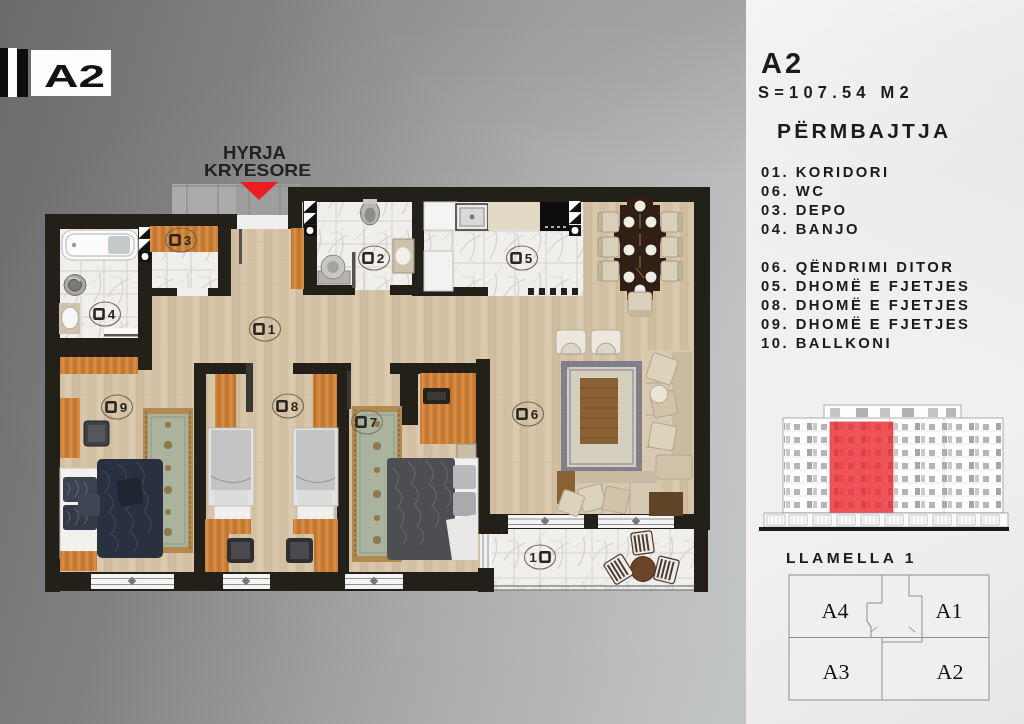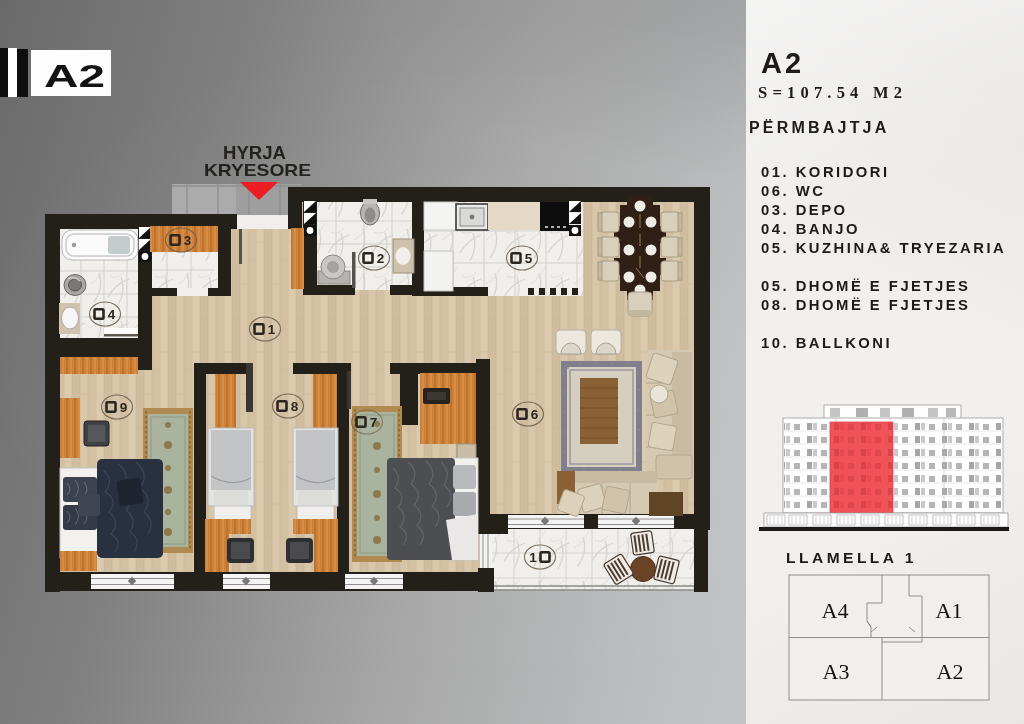--- a/index.html
+++ b/index.html
@@ -9,22 +9,22 @@
     radial-gradient(ellipse 50% 35% at 72% 0%, rgba(40,40,45,0.13) 0%, rgba(40,40,45,0) 70%),
     radial-gradient(ellipse 100% 80% at 56% 48%, rgba(255,255,255,0.08) 0%, rgba(255,255,255,0.0) 60%),
     linear-gradient(105deg,#6a6a6a 0%,#818181 22%,#a7a7a7 47%,#bcbebf 68%,#c6c9ca 84%,#c6c9ca 100%);}
 .panel{position:absolute;left:746px;top:0;width:278px;height:724px;background:#f1f0ef;}
 .shard1{position:absolute;left:0;top:0;width:278px;height:724px;
   background:linear-gradient(160deg, rgba(255,255,255,0.5) 0%, rgba(255,255,255,0) 30%),
              linear-gradient(205deg, rgba(160,158,155,0.10) 10%, rgba(160,158,155,0) 45%),
              linear-gradient(330deg, rgba(170,168,165,0.12) 0%, rgba(170,168,165,0) 35%);}
 .pt{position:absolute;color:#1c1b19;font-weight:bold;white-space:nowrap;}
 .t-a2{left:15px;top:47px;font-size:29px;letter-spacing:3px;}
-.t-s{left:12px;top:83px;font-size:16.5px;letter-spacing:5.2px;font-family:Liberation Serif, serif;}
-.t-per{left:3px;top:119px;font-size:16px;letter-spacing:3.2px;}
+.t-s{left:12px;top:83px;font-size:16.5px;letter-spacing:5.2px;}
+.t-per{left:31px;top:119px;font-size:21px;letter-spacing:3.2px;}
 .t-li{left:15px;font-size:14.8px;letter-spacing:2.5px;}
 .t-lla{left:40px;top:549px;font-size:15.5px;letter-spacing:3.5px;}
 </style>
 </head>
 <body>
 <div id="stage">
 <svg width="1024" height="724" viewBox="0 0 1024 724" style="position:absolute;left:0;top:0">
 <defs>
 <pattern id="wood" width="32" height="110" patternUnits="userSpaceOnUse">
   <rect width="32" height="110" fill="#d6c4a7"></rect>
@@ -597,23 +597,24 @@
 <div class="pt t-a2">A2</div>
 
 <div class="pt t-s">S=107.54 M2</div>
 
 <div class="pt t-per">PËRMBAJTJA</div>
 
 <div class="pt t-li" style="top:164px">01. KORIDORI</div>
 <div class="pt t-li" style="top:183px">06. WC</div>
 <div class="pt t-li" style="top:202px">03. DEPO</div>
 <div class="pt t-li" style="top:221px">04. BANJO</div>
-<div class="pt t-li" style="top:240px">05. KUZHINA&amp; TRYEZARIA</div>
+<div class="pt t-li" style="top:259px">06. QËNDRIMI DITOR</div>
 <div class="pt t-li" style="top:278px">05. DHOMË E FJETJES</div>
 <div class="pt t-li" style="top:297px">08. DHOMË E FJETJES</div>
+<div class="pt t-li" style="top:316px">09. DHOMË E FJETJES</div>
 <div class="pt t-li" style="top:335px">10. BALLKONI</div>
 
 <svg width="268" height="148" viewBox="0 0 268 148" style="position:absolute;left:4px;top:394px">
 <defs>
 <pattern id="bwin" width="27" height="13" patternUnits="userSpaceOnUse">
   <rect width="27" height="13" fill="#ffffff"></rect>
   <rect x="3" y="3" width="5" height="7" fill="#a6a6a6"></rect>
   <rect x="9" y="3" width="4" height="7" fill="#c9c9c9"></rect>
   <rect x="17" y="4" width="6" height="6" fill="#b5b5b5"></rect>
 </pattern>

